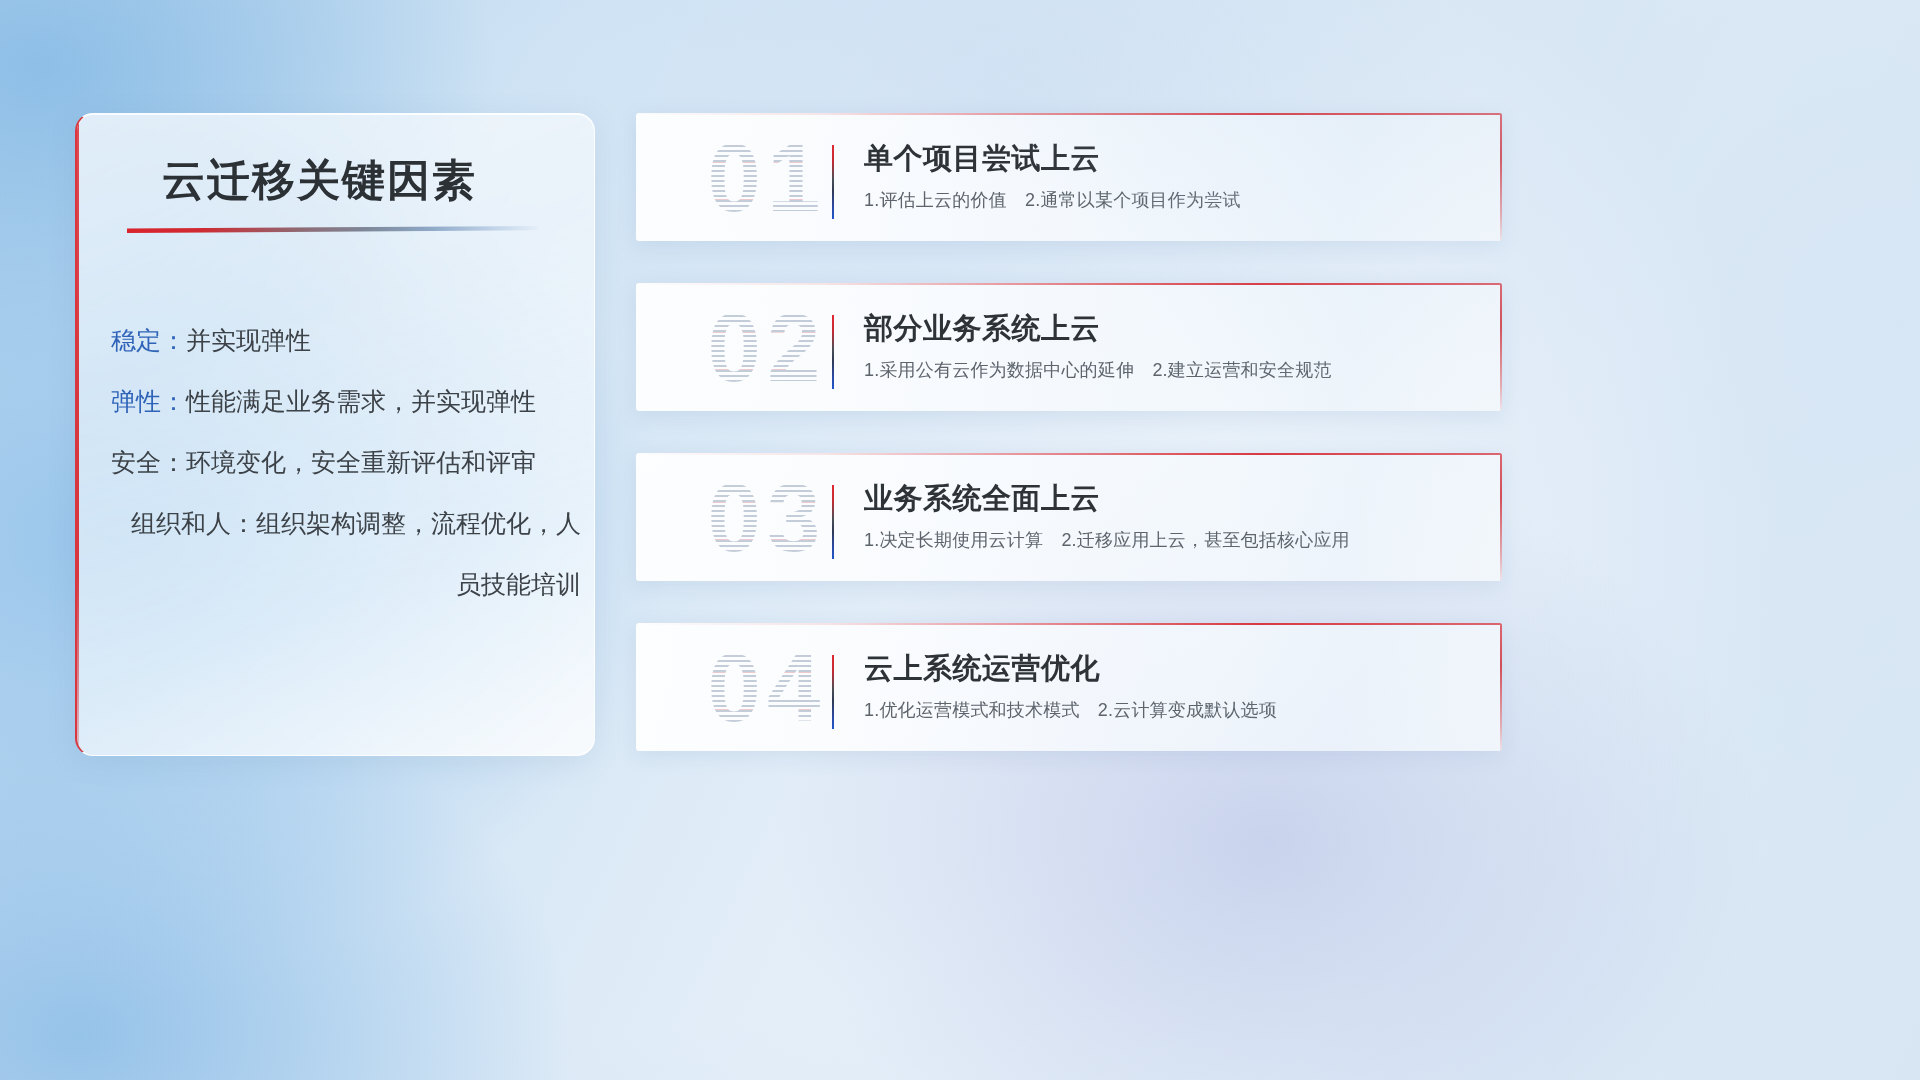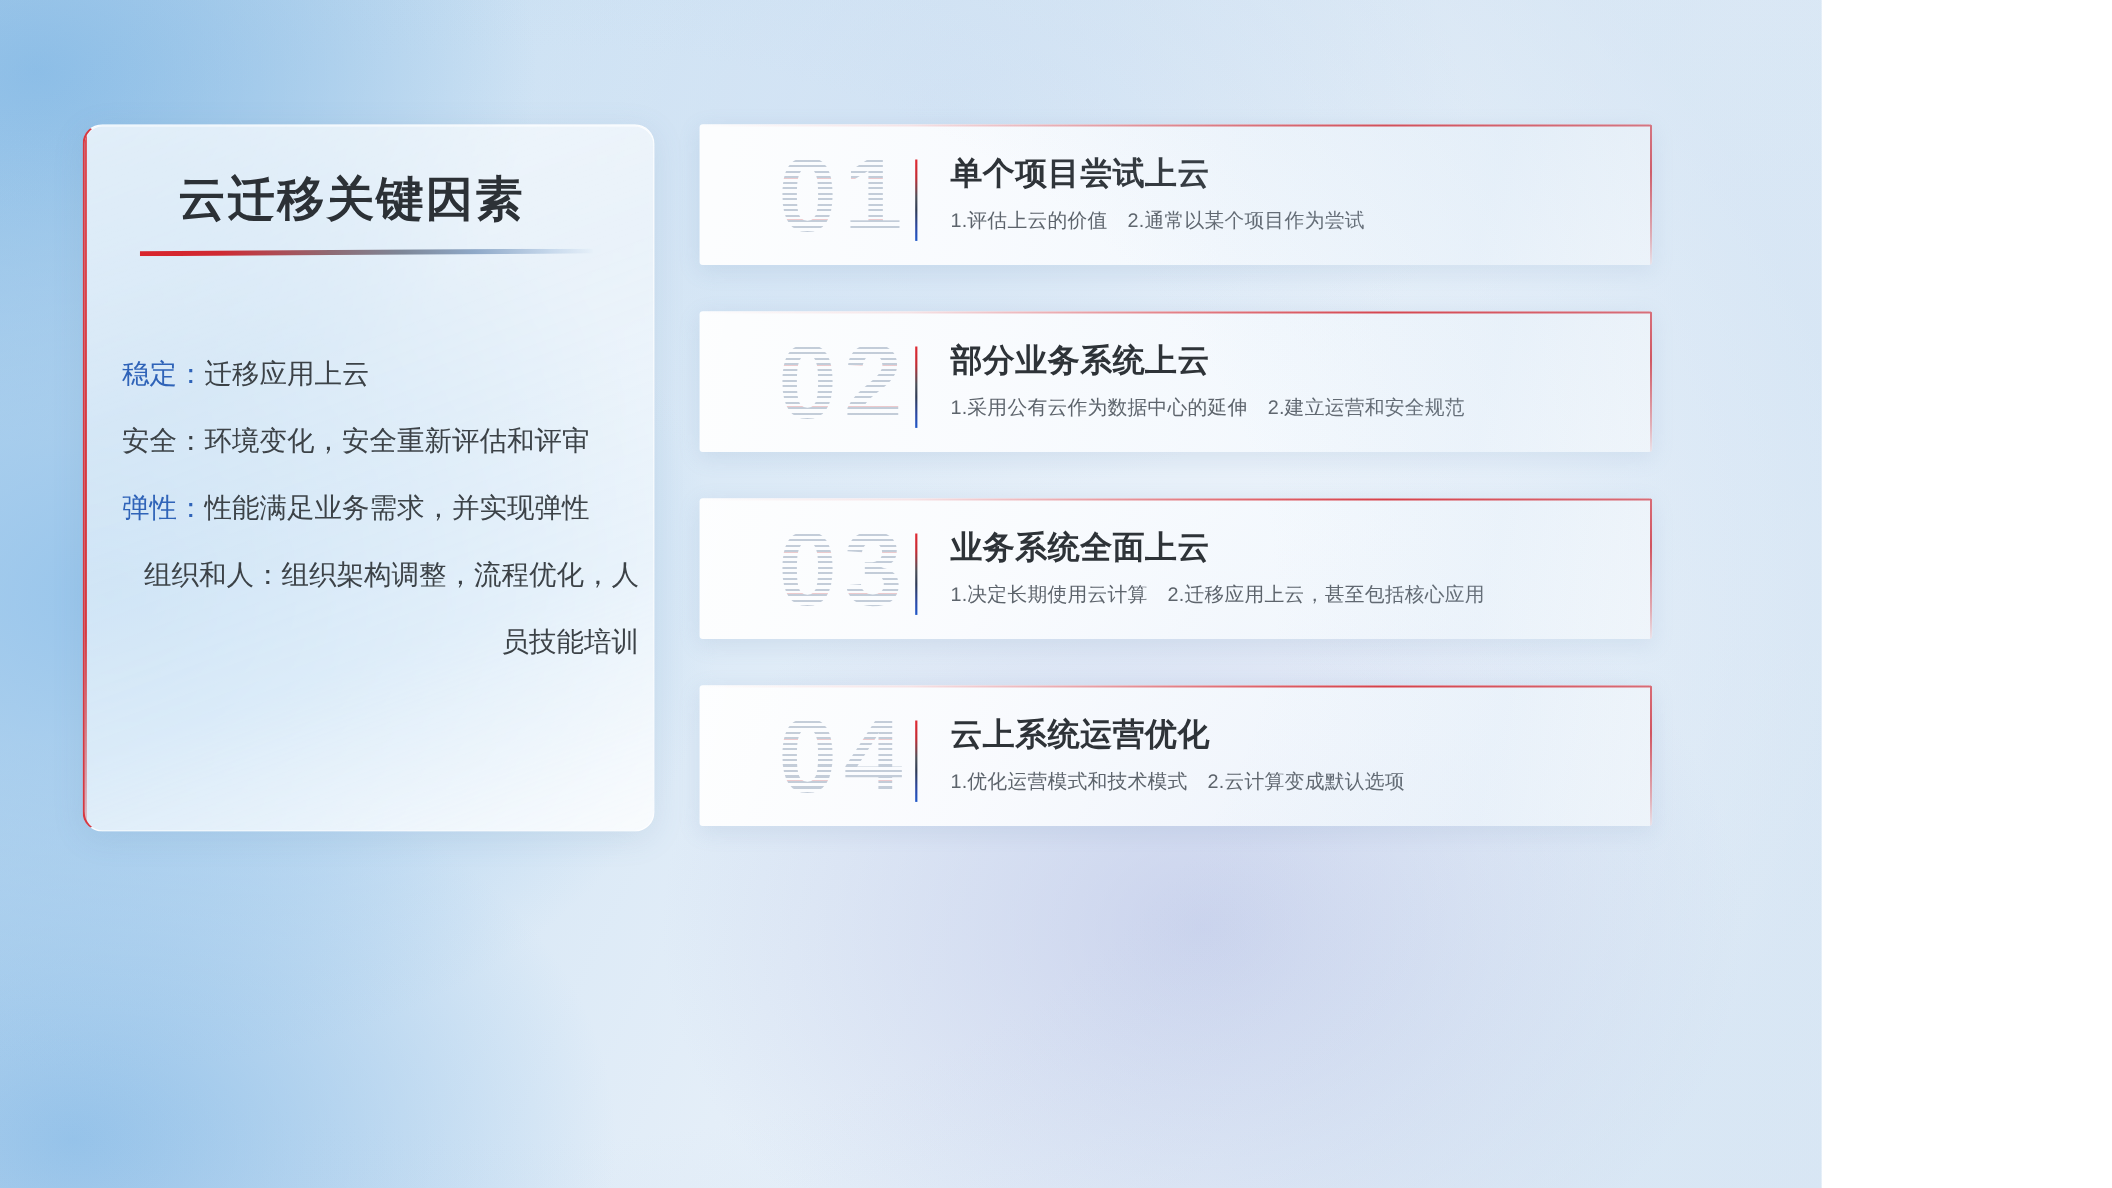--- a/index.html
+++ b/index.html
@@ -7,21 +7,21 @@
 
   html, body {
     width:1920px; height:1080px;
     overflow:hidden;
     font-family:"Liberation Sans","DejaVu Sans",sans-serif;
   }
 
   
   #stage {
     position:relative;
-    width:1656px; height:1080px;
+    width:1920px; height:1080px;
     background:
       radial-gradient(ellipse 900px 700px at 6% 50%,  rgba(150,196,235,0.95) 0%, rgba(150,196,235,0) 62%),
       radial-gradient(ellipse 700px 520px at 2% 6%,   rgba(133,186,230,0.90) 0%, rgba(133,186,230,0) 65%),
       radial-gradient(ellipse 760px 560px at 4% 96%,  rgba(141,190,232,0.90) 0%, rgba(141,190,232,0) 65%),
       radial-gradient(ellipse 820px 640px at 66% 78%, rgba(176,186,226,0.55) 0%, rgba(176,186,226,0) 60%),
       radial-gradient(ellipse 760px 560px at 52% 10%, rgba(206,224,243,0.75) 0%, rgba(206,224,243,0) 62%),
       radial-gradient(ellipse 900px 900px at 99% 30%, rgba(232,241,250,0.95) 0%, rgba(232,241,250,0) 60%),
       linear-gradient(115deg,#b6d4ec 0%,#cfe3f4 24%,#e4eef8 52%,#eef4fb 74%,#e9f1f9 100%);
   }
   #stage::after{
@@ -136,31 +136,31 @@
 
   <div class="left-panel">
 
     <div class="panel-title">云迁移关键因素</div>
 
     <div class="title-underline"></div>
 
     <div class="factor-list">
 
       <div class="factor-row blue">
-        <span class="lbl">稳定：</span><span class="txt">迁移应用上云</span>
+        <span class="lbl">稳定：</span><span class="txt">并实现弹性</span>
+      </div>
+
+      <div class="factor-row blue">
+        <span class="lbl">弹性：</span><span class="txt">性能满足业务需求，并实现弹性</span>
       </div>
 
       <div class="factor-row">
         <span class="lbl">安全：</span><span class="txt">环境变化，安全重新评估和评审</span>
       </div>
 
-      <div class="factor-row blue">
-        <span class="lbl">弹性：</span><span class="txt">性能满足业务需求，并实现弹性</span>
-      </div>
-
 
       <div class="factor-row wrap">
         <span class="lbl">组织和人：</span><span class="txt">组织架构调整，流程优化，人员技能培训</span>
       </div>
 
     </div>
   </div>
 
   <div class="cards">
 

